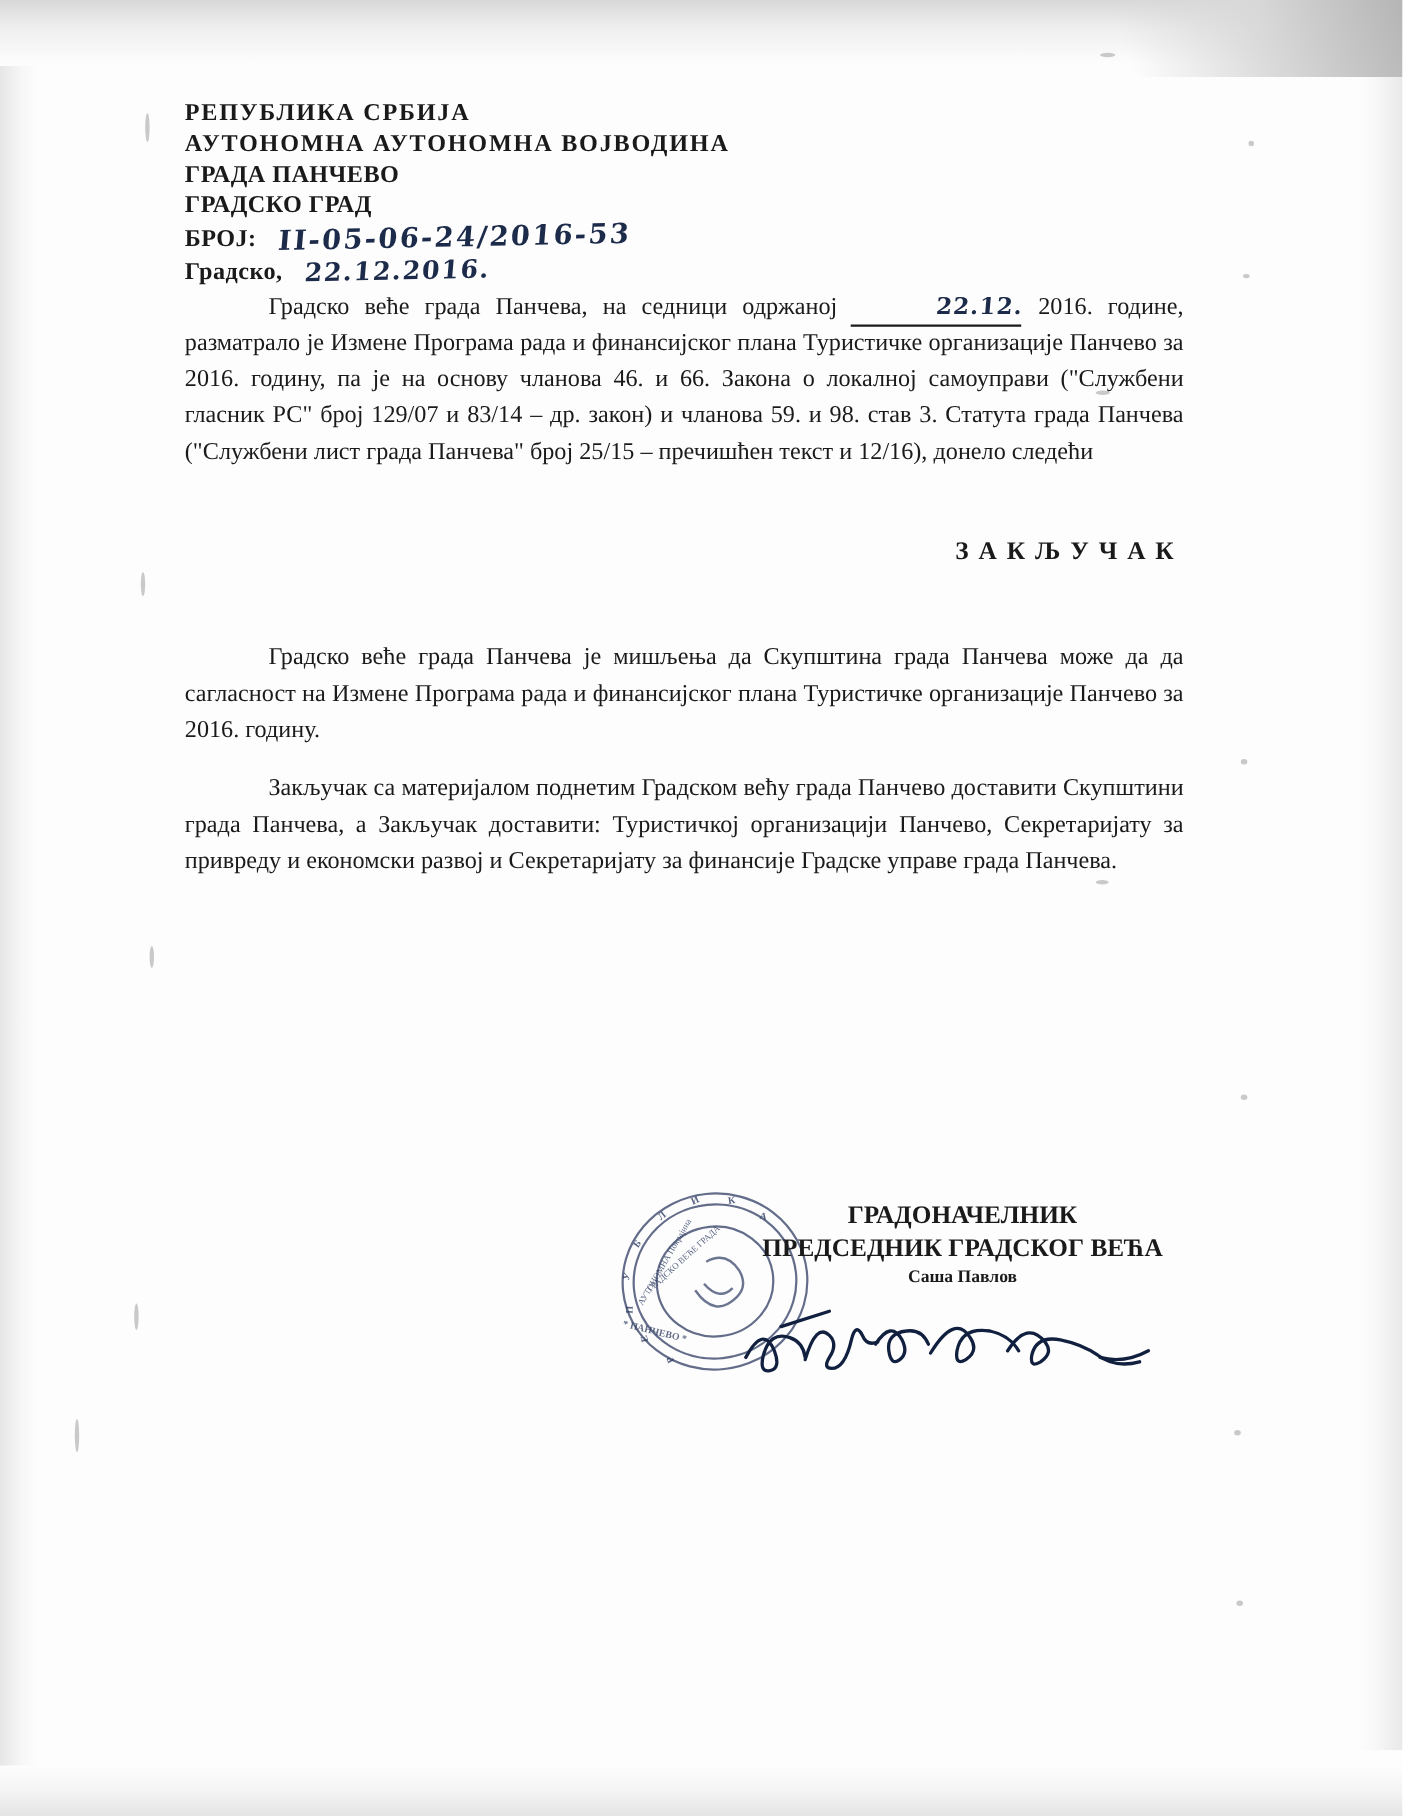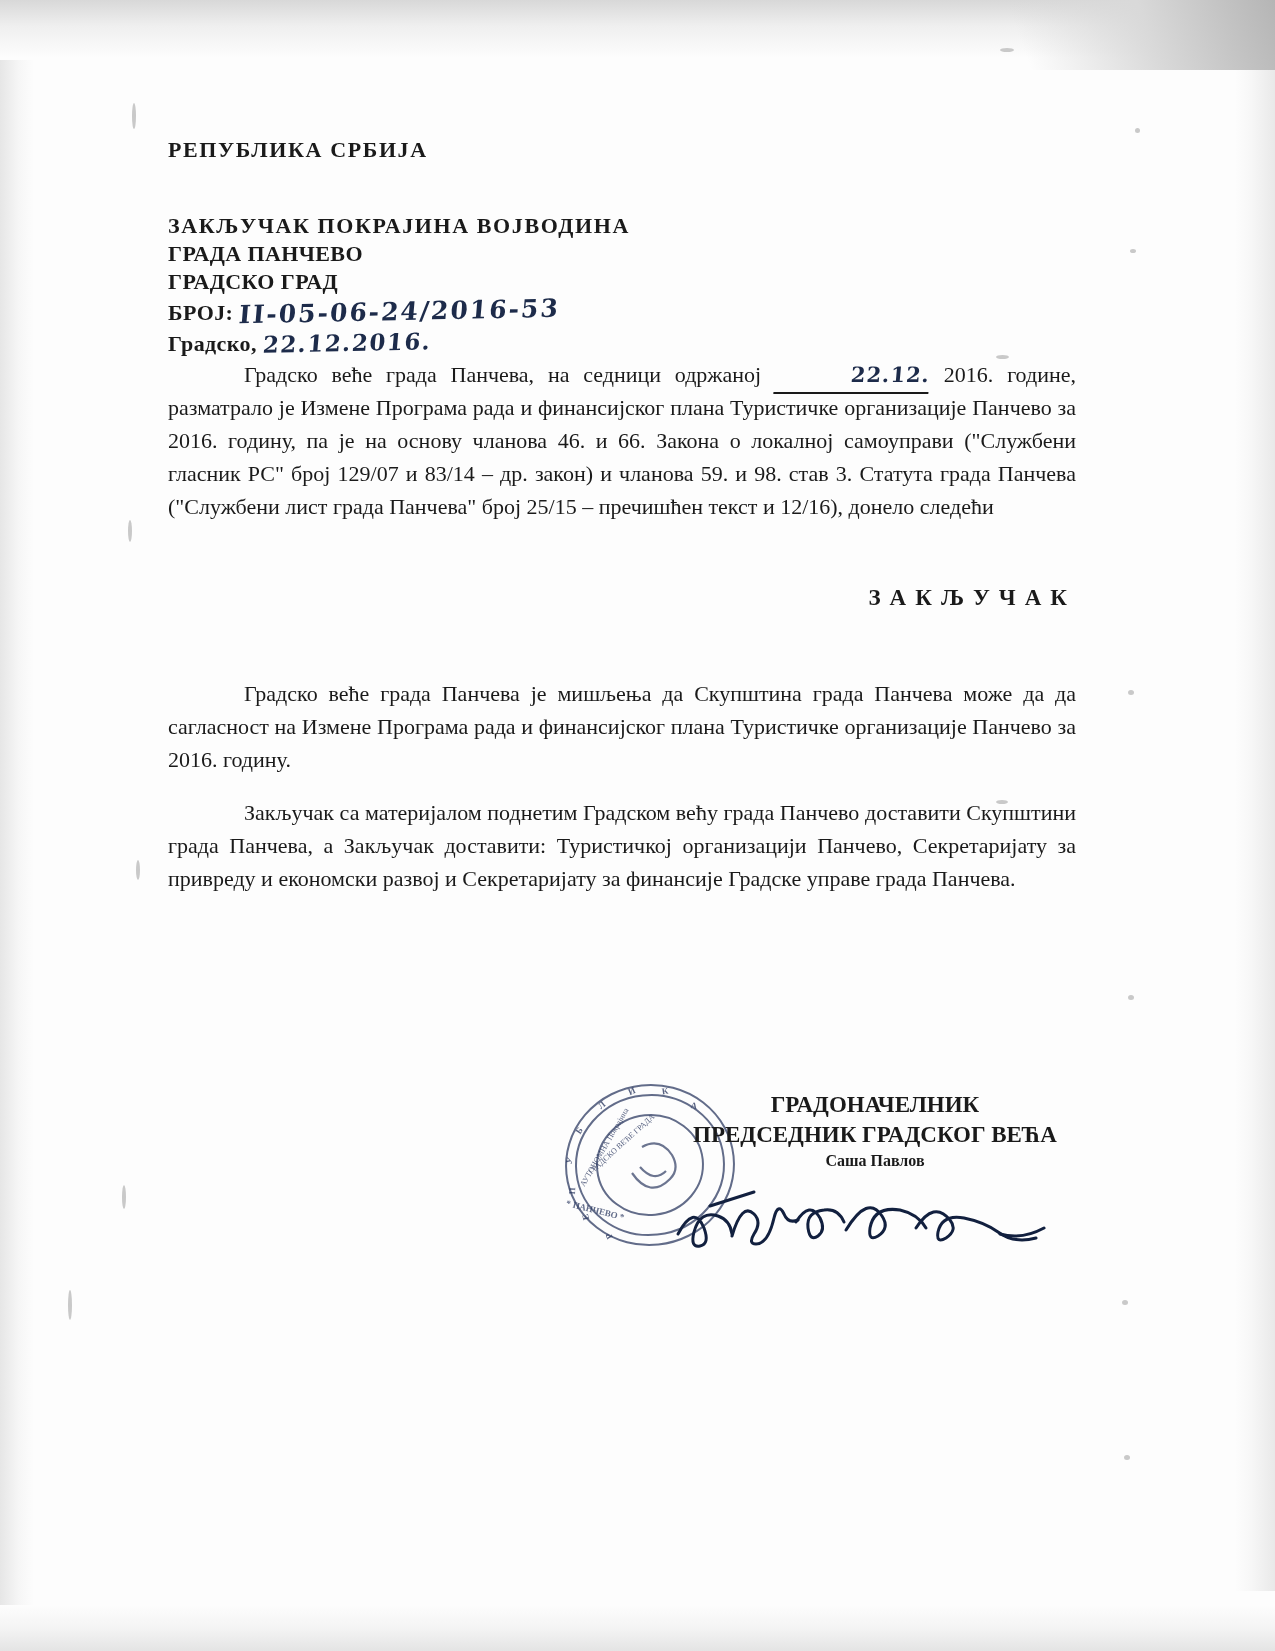--- a/index.html
+++ b/index.html
@@ -71,27 +71,26 @@
     font-weight: bold;
     font-size: 22px;
     line-height: 28px;
     letter-spacing: 0.4px;
   }
   .letterhead .lh-line {
     white-space: nowrap;
   }
   .lh-wide {
     letter-spacing: 1.6px;
-    margin-top: 48px;
   }
 
   .lh-handwritten-row {
     display: flex;
     align-items: baseline;
-    gap: 6px;
+    gap: 20px;
     margin-top: 2px;
   }
   .handwriting {
     font-family: "DejaVu Serif", serif;
     font-size: 25px;
     font-weight: 600;
     color: #1d2b4a;
     transform: rotate(-1.2deg) skewX(-6deg);
     letter-spacing: 2px;
     white-space: nowrap;
@@ -198,21 +197,21 @@
   <div class="speck" style="left:132px;top:103px;width:4px;height:26px;"></div>
   <div class="speck" style="left:128px;top:520px;width:4px;height:22px;"></div>
   <div class="speck" style="left:136px;top:860px;width:4px;height:20px;"></div>
   <div class="speck" style="left:122px;top:1185px;width:4px;height:24px;"></div>
   <div class="speck" style="left:68px;top:1290px;width:4px;height:30px;"></div>
 
   <div class="content">
 
     <div class="letterhead">
       <div class="lh-line lh-wide">РЕПУБЛИКА  СРБИЈА</div>
-      <div class="lh-line lh-wide">ЗАКЉУЧАК  ПОКРАЈИНА  ВОЈВОДИНА</div>
+      <div class="lh-line lh-wide">АУТОНОМНА  АУТОНОМНА  ВОЈВОДИНА</div>
       <div class="lh-line">ГРАДА ПАНЧЕВО</div>
       <div class="lh-line">ГРАДСКО ГРАД</div>
       <div class="lh-handwritten-row">
         <span>БРОЈ:</span>
         <span class="handwriting">II-05-06-24/2016-53</span>
       </div>
       <div class="lh-handwritten-row">
         <span>Градско,</span>
         <span class="handwriting small">22.12.2016.</span>
       </div>

